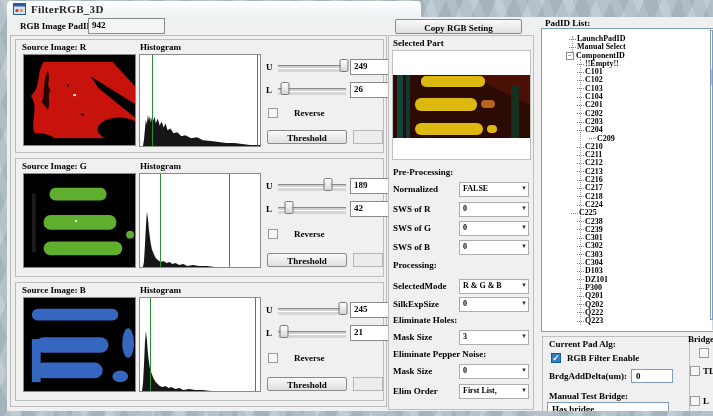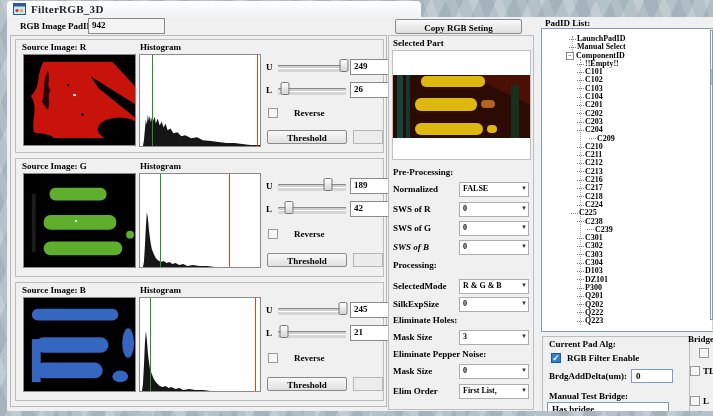--- a/index.html
+++ b/index.html
@@ -231,21 +231,21 @@
         <span class="ddv">0</span>
         <span class="dda">▼</span>
       </div>
 
       <div class="lbl" style="left:4px;top:187px;">SWS of G</div>
       <div class="dd" style="left:70px;top:185px;">
         <span class="ddv">0</span>
         <span class="dda">▼</span>
       </div>
 
-      <div class="lbl" style="left:4px;top:206px;font-style:italic;">SWS of B</div>
+      <div class="lbl" style="left:4px;top:206px;">SWS of B</div>
       <div class="dd" style="left:70px;top:204px;">
         <span class="ddv">0</span>
         <span class="dda">▼</span>
       </div>
 
       <div class="lbl" style="left:4px;top:224px;">Processing:</div>
 
       <div class="lbl" style="left:4px;top:245px;">SelectedMode</div>
       <div class="dd" style="left:70px;top:243px;">
         <span class="ddv">R &amp; G &amp; B</span>
@@ -419,21 +419,21 @@
             <span class="tdash"></span>
             <span class="tlabel">C225</span>
           </div>
 
           <div class="trow" style="padding-left: 35px;">
 
             <span class="tdash"></span>
             <span class="tlabel">C238</span>
           </div>
 
-          <div class="trow" style="padding-left: 45px;">
+          <div class="trow" style="padding-left: 35px;">
 
             <span class="tdash"></span>
             <span class="tlabel">C239</span>
           </div>
 
           <div class="trow" style="padding-left: 35px;">
 
             <span class="tdash"></span>
             <span class="tlabel">C301</span>
           </div>

